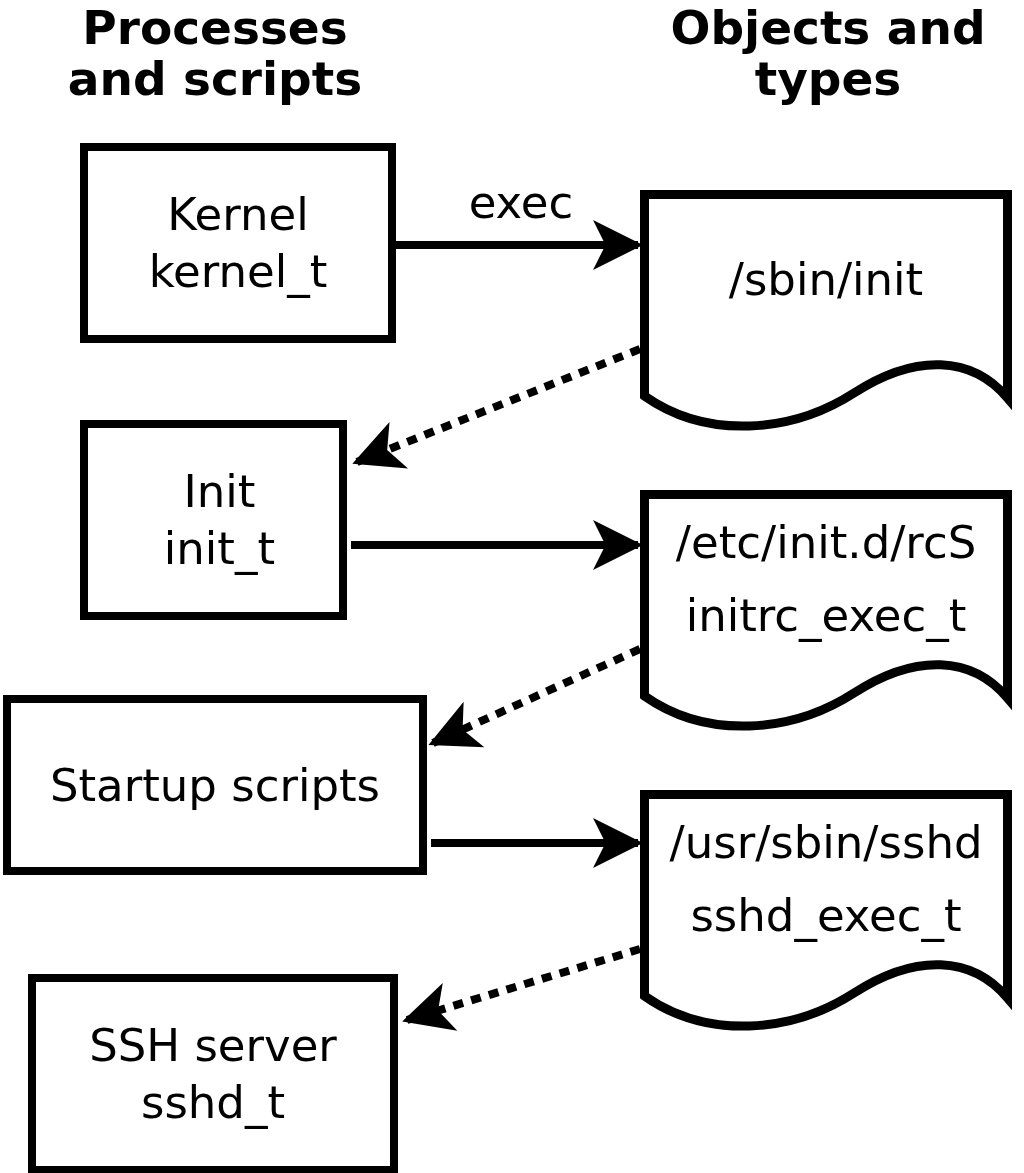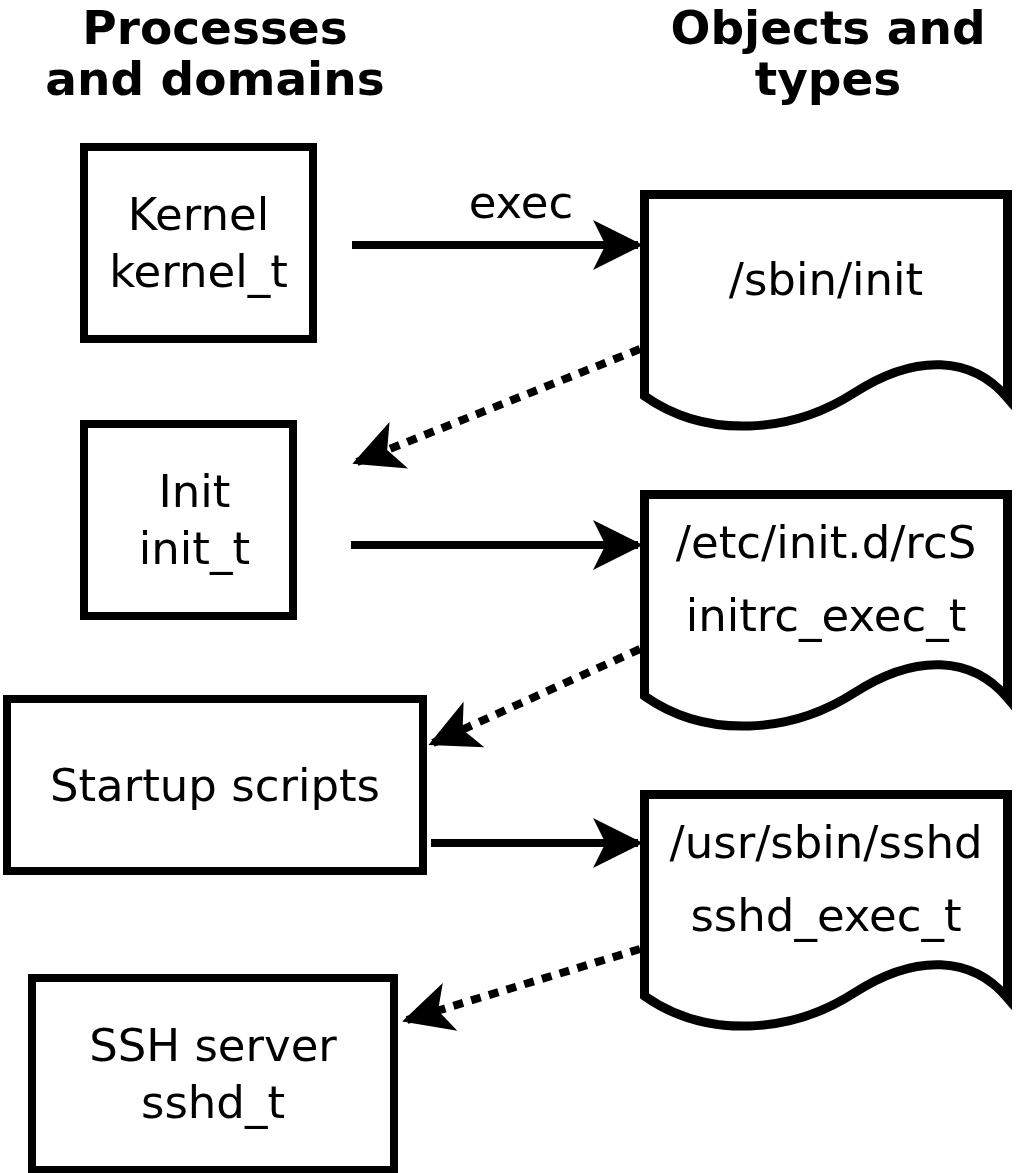--- a/index.html
+++ b/index.html
@@ -94,35 +94,35 @@
     <line class="solid" x1="351" y1="545" x2="638" y2="545" marker-end="url(#ah)"></line>
     <line class="solid" x1="431" y1="843" x2="638" y2="843" marker-end="url(#ah)"></line>
 
     <line class="dotted" x1="640" y1="349" x2="357" y2="462" marker-end="url(#ah)"></line>
     <line class="dotted" x1="640" y1="649" x2="433" y2="743" marker-end="url(#ah)"></line>
     <line class="dotted" x1="640" y1="949" x2="407" y2="1020" marker-end="url(#ah)"></line>
   </svg>
 
   <div class="hdr" style="left:15px; top:2px; width:400px;">
     <div>Processes</div>
-    <div>and domains</div>
+    <div>and scripts</div>
   </div>
   <div class="hdr" style="left:628px; top:2px; width:400px;">
     <div>Objects and</div>
     <div>types</div>
   </div>
 
   <div class="edge-label" style="left:446px; top:179px; width:150px;">exec</div>
 
-  <div class="node" style="left:80px; top:143px; width:237px; height:200px;">
+  <div class="node" style="left:80px; top:143px; width:316px; height:200px;">
     <div class="l1">Kernel</div>
     <div class="l2">kernel_t</div>
   </div>
 
-  <div class="node" style="left:80px; top:420px; width:217px; height:200px;padding-left:12px;">
+  <div class="node" style="left:80px; top:420px; width:267px; height:200px;padding-left:12px;">
     <div class="l1">Init</div>
     <div class="l2">init_t</div>
   </div>
 
   <div class="node" style="left:3px; top:695px; width:424px; height:180px;">
     <div class="l1">Startup scripts</div>
   </div>
 
   <div class="node" style="left:28px; top:974px; width:370px; height:200px;">
     <div class="l1">SSH server</div>

